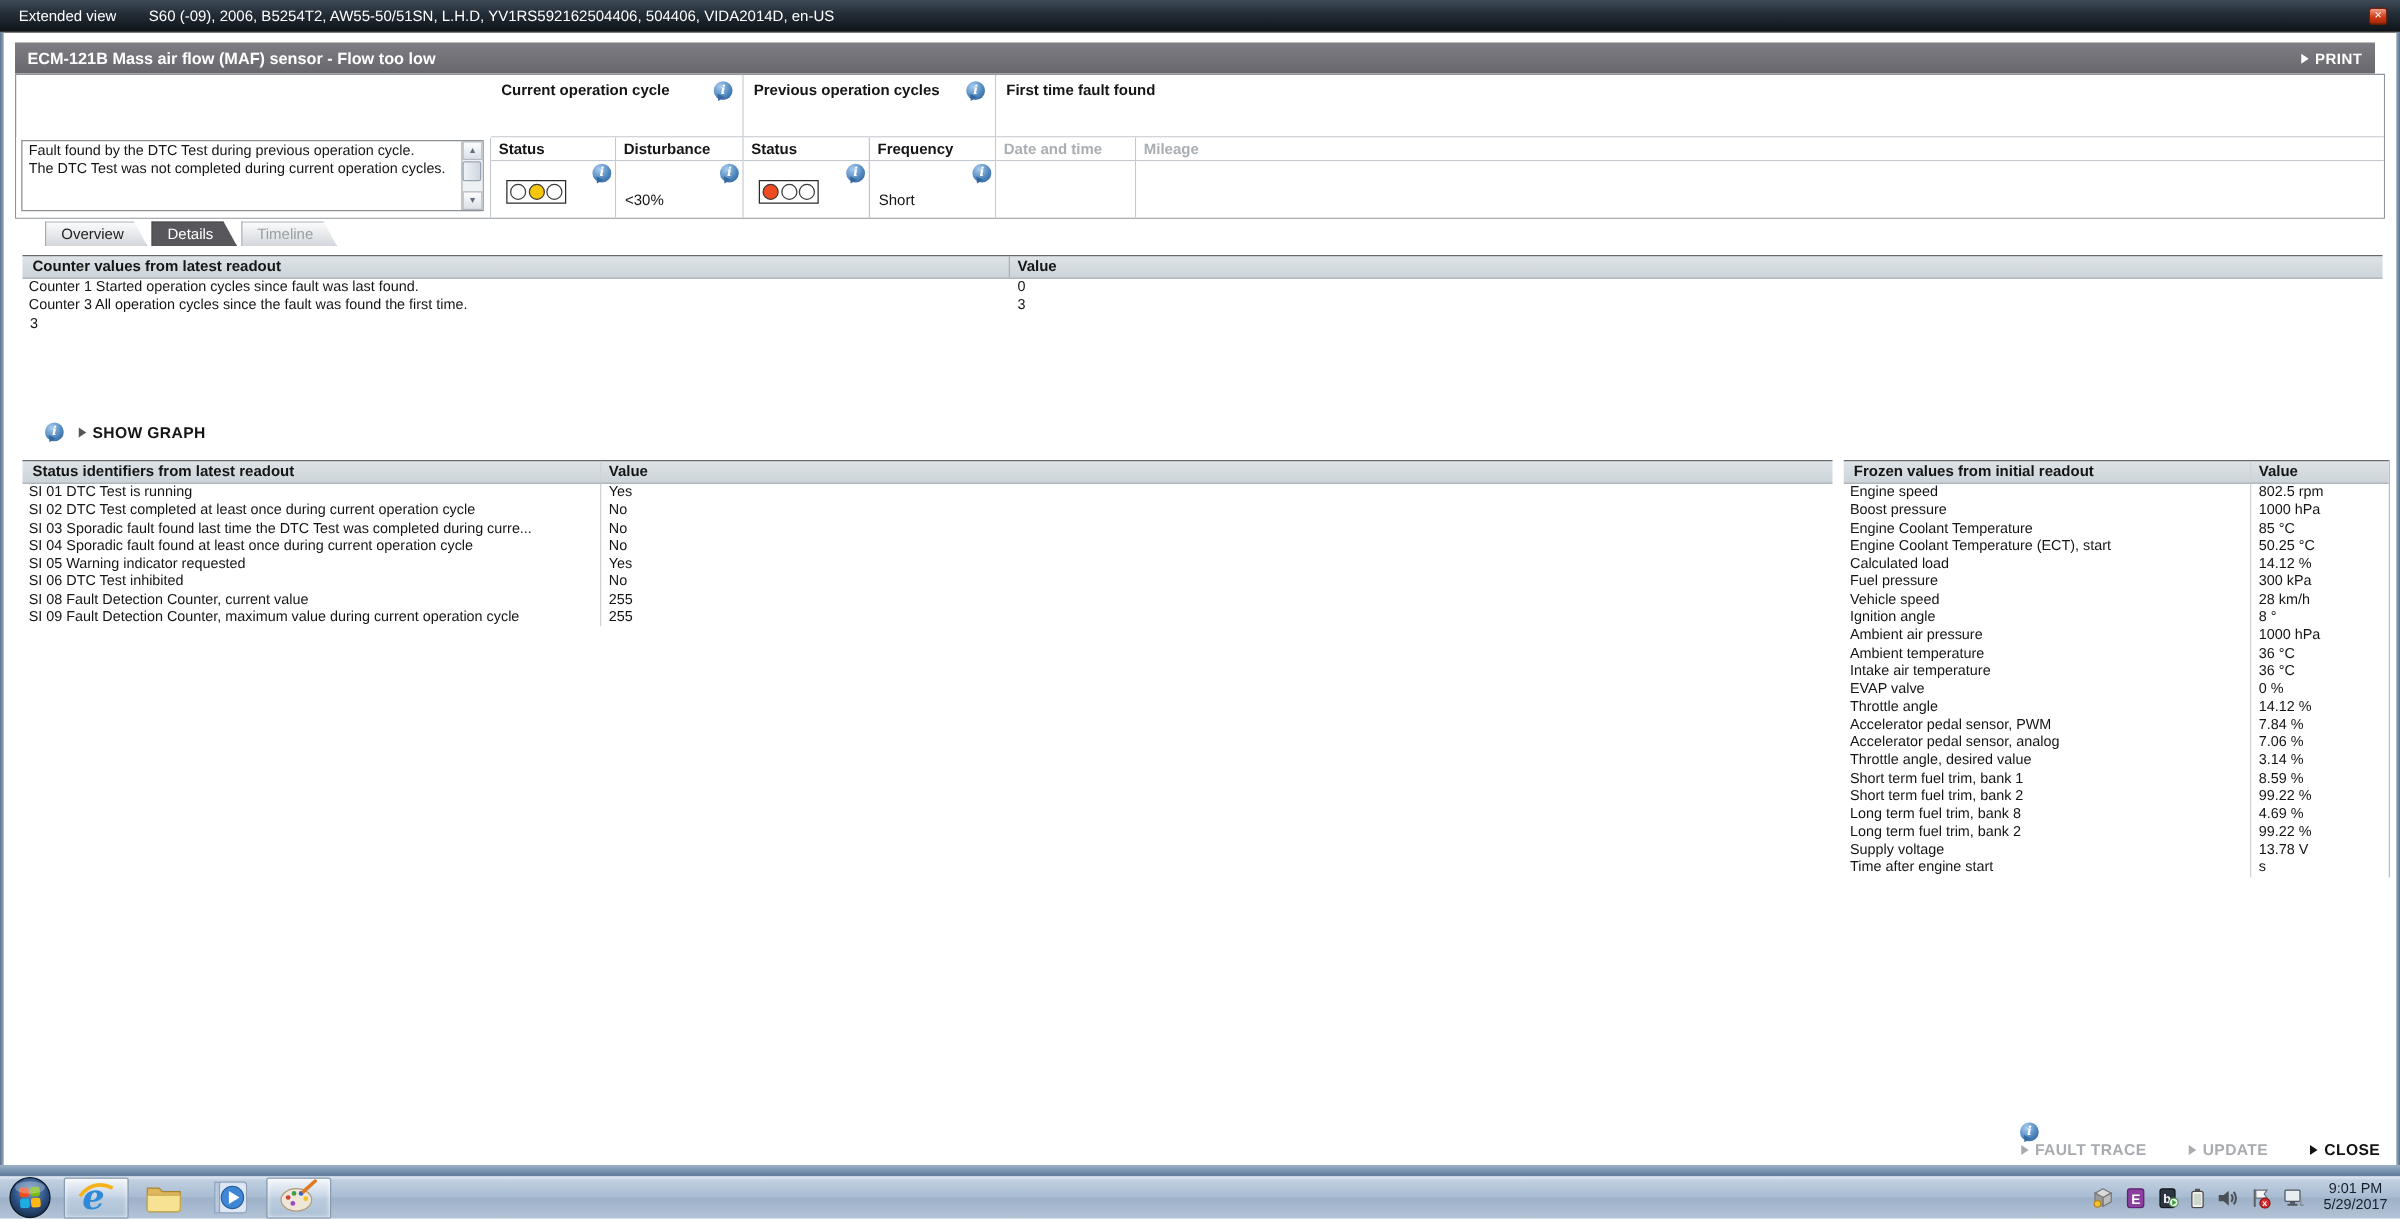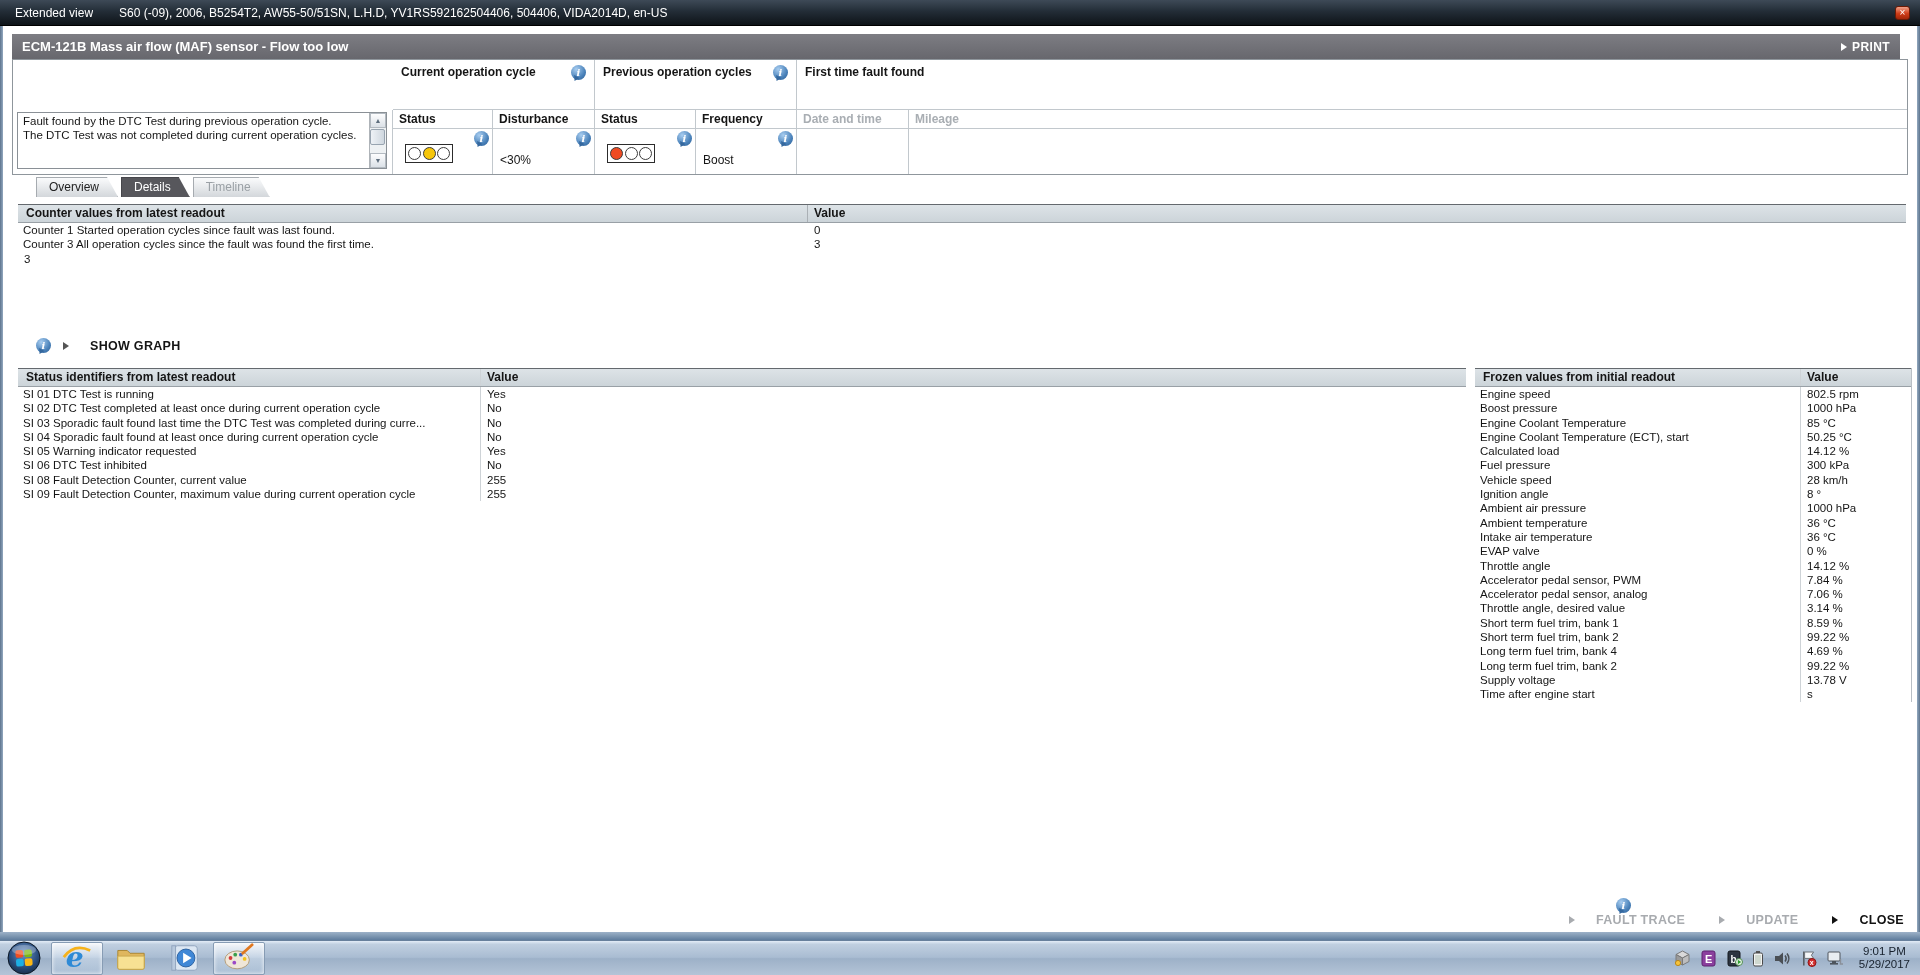--- a/index.html
+++ b/index.html
@@ -82,21 +82,21 @@
   .t-label{padding:0 0 0 5px;overflow:hidden}
   .t-value{padding:0 0 0 6px}
   .counter-table .h-label{width:790px;border-right:1px solid #aab0b5}
   .counter-table .t-label{width:790px}
   .status-table .h-label,.status-table .t-label{width:463px;border-right:1px solid #ced3d7}
   .frozen-table .h-label,.frozen-table .t-label{width:326px;border-right:1px solid #ced3d7}
   .frozen-table{border-right:1px solid #b9bfc5}
 
   
   .show-graph{position:absolute;left:36px;top:338px;display:flex;align-items:center;gap:12px}
-  .link-btn{display:flex;align-items:center;gap:21px;font-weight:bold;font-size:12.5px;letter-spacing:.3px;cursor:default}
+  .link-btn{display:flex;align-items:center;gap:5px;font-weight:bold;font-size:12.5px;letter-spacing:.3px;cursor:default}
   .footer-info{position:absolute;left:1616px;top:898px}
   .footer-btns{position:absolute;right:16px;top:913px;display:flex;gap:34px}
   .f-disabled{color:#a8abaf}
   .f-close{color:#121212}
 
   
   .taskbar{position:absolute;left:0;top:940px;width:1920px;height:35px;
     background:linear-gradient(180deg,#e3ecf7 0%,#c0cfe0 10%,#a9bcd2 48%,#9db1c8 52%,#b4c4d7 100%);
     border-top:1px solid #68809c;display:flex;align-items:center}
   .start-orb{width:36px;height:35px;display:flex;align-items:center;justify-content:center;margin:0 8px 0 6px}
@@ -176,21 +176,21 @@
   <div class="s-val no-bb" style="grid-area:3/4/4/5">
     <span class="info">i</span>
     <span class="tlight">
         <span class="bulb" style="background: rgb(239, 75, 35);"></span>
         <span class="bulb" style="background: rgb(255, 255, 255);"></span>
         <span class="bulb" style="background: rgb(255, 255, 255);"></span>
       </span>
   </div>
   <div class="s-val no-bb" style="grid-area:3/5/4/6">
     <span class="info">i</span>
-    <span class="val-text">Boost</span>
+    <span class="val-text">Short</span>
   </div>
   <div class="s-val no-bb" style="grid-area:3/6/4/7"></div>
   <div class="s-val no-bb no-br" style="grid-area:3/7/4/8"></div>
 </div>
 
 <div class="tabs">
   <div class="tab">Overview</div>
   <div class="tab selected">Details</div>
   <div class="tab disabled">Timeline</div>
 </div>
@@ -339,21 +339,21 @@
     </div>
       <div class="trow">
       <div class="t-label">Short term fuel trim, bank 1</div>
       <div class="t-value">8.59 %</div>
     </div>
       <div class="trow">
       <div class="t-label">Short term fuel trim, bank 2</div>
       <div class="t-value">99.22 %</div>
     </div>
       <div class="trow">
-      <div class="t-label">Long term fuel trim, bank 4</div>
+      <div class="t-label">Long term fuel trim, bank 8</div>
       <div class="t-value">4.69 %</div>
     </div>
       <div class="trow">
       <div class="t-label">Long term fuel trim, bank 2</div>
       <div class="t-value">99.22 %</div>
     </div>
       <div class="trow">
       <div class="t-label">Supply voltage</div>
       <div class="t-value">13.78 V</div>
     </div>

